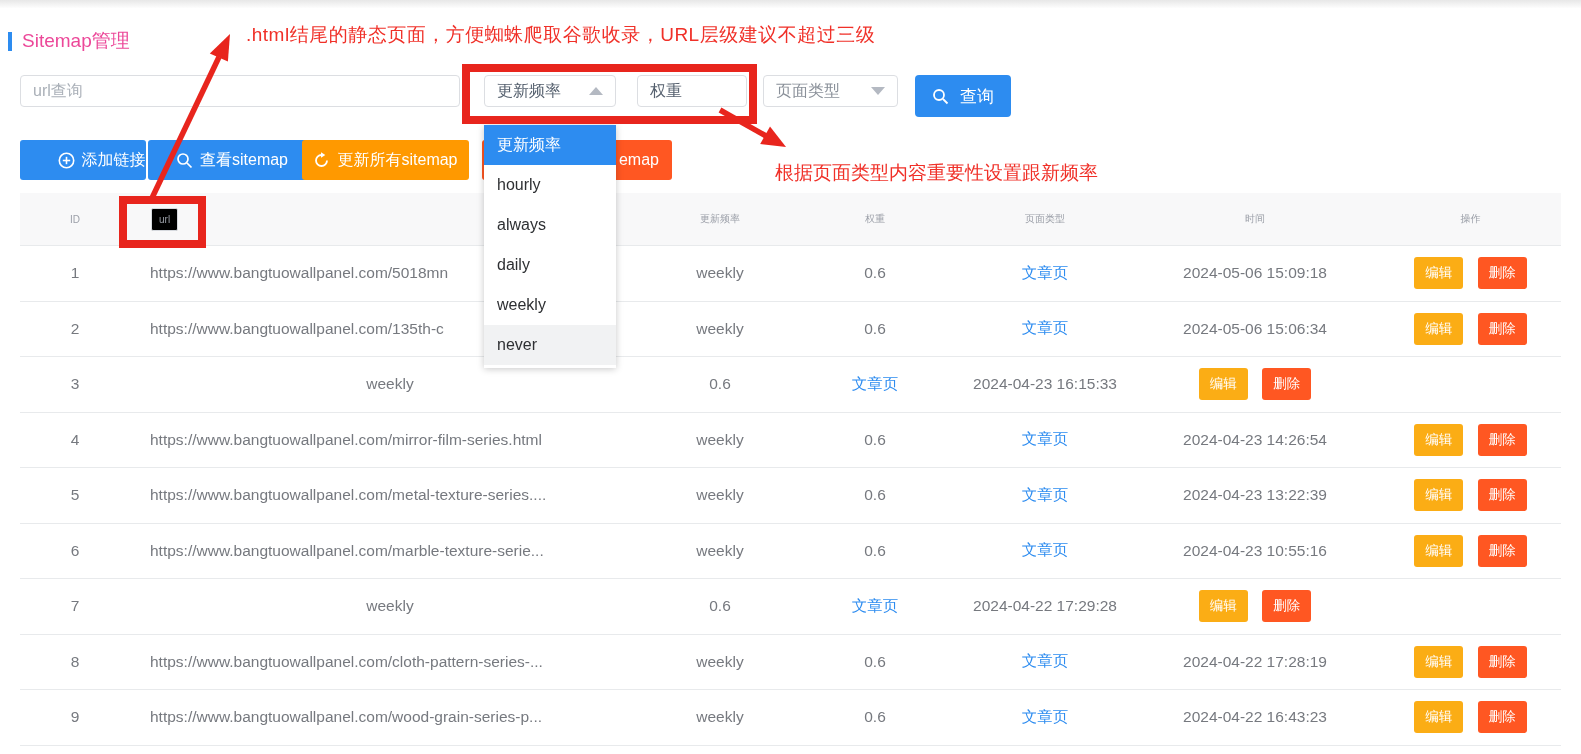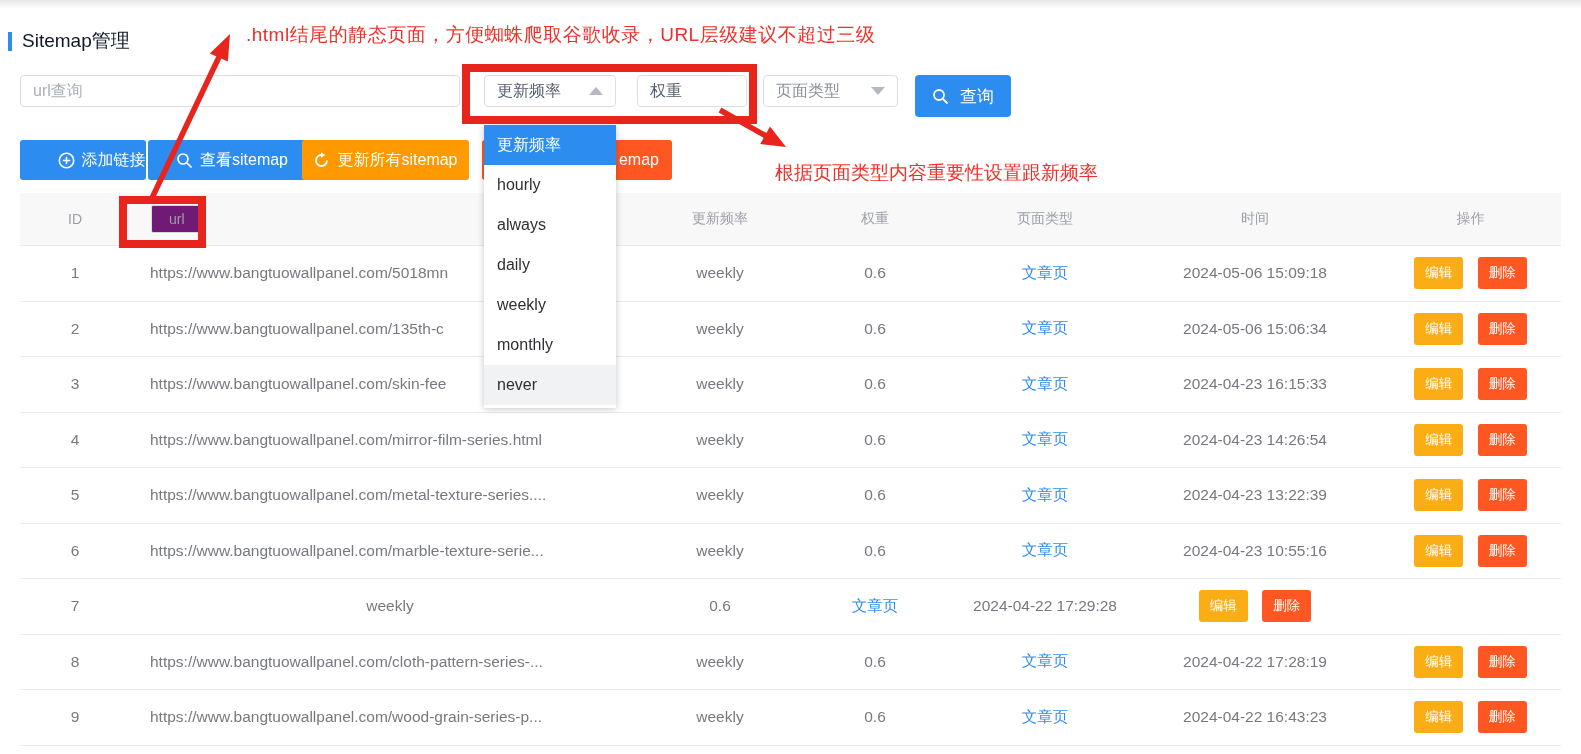--- a/index.html
+++ b/index.html
@@ -5,21 +5,21 @@
   * { box-sizing: border-box; margin: 0; padding: 0; }
   html,body { background:#fff; }
   body { font-family:"Liberation Sans","DejaVu Sans",sans-serif; }
   .stage { position:relative; width:1581px; height:754px; background:#fff; overflow:hidden; }
   .top-shade { position:absolute; left:0; top:0; width:100%; height:8px;
     background:linear-gradient(to bottom,#e7e7e7,#fdfdfd); }
 
   
   .title-wrap { position:absolute; left:8px; top:28px; display:flex; align-items:center; }
   .title-bar { width:4px; height:19px; background:#2d8cf0; }
-  .page-title { margin-left:10px; font-size:19px; color:#0f172a; }
+  .page-title { margin-left:10px; font-size:19px; color:#ec4899; }
 
   
   .annotation-top { position:absolute; left:246px; top:22px; font-size:19px; color:#f03028; letter-spacing:.5px; }
   .annotation-right { position:absolute; left:775px; top:160px; font-size:19px; color:#f03028;text-align:right; }
 
   
   .text-input, .select-box { position:absolute; top:75px; height:32px; background:#fff;
     border:1px solid #dcdee2; border-radius:4px; display:flex; align-items:center;
     padding:0 12px; font-size:16px; }
   .url-input { left:20px; width:440px; color:#aab0b8; }
@@ -44,26 +44,26 @@
   
   .dropdown { position:absolute; left:484px; top:125px; width:132px; background:#fff;
     box-shadow:0 1px 7px rgba(0,0,0,.22); z-index:10; padding-bottom:3px; }
   .dd-item { height:40px; line-height:40px; padding-left:13px; font-size:16px; color:#2e3033; cursor:pointer; }
   .dd-item.selected { background:#2d8cf0; color:#fff; }
   .dd-item.hover { background:#f1f2f3; }
 
   
   .table { position:absolute; left:20px; top:193px; width:1541px; z-index:1; }
   .thead, .tr { display:grid; grid-template-columns:110px 520px 140px 170px 170px 250px 181px; align-items:center; }
-  .thead { height:53px; background:#f8f8f9; color:#9b9fa8; font-size:14px; border-bottom:1px solid #e8eaec; }
+  .thead { height:53px; background:#f8f8f9; color:#9b9fa8; font-size:10px; border-bottom:1px solid #e8eaec; }
   .tr { height:55.5px; background:#fff; border-bottom:1px solid #e8eaec; color:#76797f; font-size:15.5px; }
   .td, .th { text-align:center; white-space:nowrap; overflow:hidden; }
   .c-url { text-align:left; padding-left:20px; }
-  .url-header-box { display:inline-block; background:#701a75; border:1px solid #d6d9de; border-radius:2px;
-    padding:5px 17px; color:#9b9fa8; margin-left:1px; }
+  .url-header-box { display:inline-block; background:#000000; border:1px solid #d6d9de; border-radius:2px;
+    padding:5px 7px; color:#9b9fa8; margin-left:1px; }
   .type-link { color:#2d8cf0; text-decoration:none; cursor:pointer; }
   .row-btn { border:none; border-radius:3px; color:#fff; font-size:13.5px; padding:7px 11px; margin:8px 5px; cursor:pointer; }
   .btn-edit { background:#fbad15; }
   .btn-del { background:#ff5722; }
 
   
   .red-rect-filters { position:absolute; left:462px; top:64px; width:295px; height:60px;
     border:8px solid #e8251d; z-index:20; pointer-events:none; }
   .red-rect-url { position:absolute; left:119px; top:196px; width:87px; height:52px;
     border:8px solid #e8251d; z-index:20; pointer-events:none; }
@@ -159,21 +159,20 @@
     <div class="td">0.6</div>
     <div class="td"><a class="type-link">文章页</a></div>
     <div class="td">2024-05-06 15:06:34</div>
     <div class="td">
       <button class="row-btn btn-edit">编辑</button>
       <button class="row-btn btn-del">删除</button>
     </div>
   </div>
         <div class="tr">
     <div class="td">3</div>
-    <div class="td c-url">https://www.bangtuowallpanel.com/skin-fee</div>
     <div class="td">weekly</div>
     <div class="td">0.6</div>
     <div class="td"><a class="type-link">文章页</a></div>
     <div class="td">2024-04-23 16:15:33</div>
     <div class="td">
       <button class="row-btn btn-edit">编辑</button>
       <button class="row-btn btn-del">删除</button>
     </div>
   </div>
         <div class="tr">
@@ -249,21 +248,20 @@
   </div>
       </div>
   </div>
 
   <div class="dropdown" id="dropdown-list">
       <div class="dd-item selected">更新频率</div>
       <div class="dd-item">hourly</div>
       <div class="dd-item">always</div>
       <div class="dd-item">daily</div>
       <div class="dd-item">weekly</div>
-      <div class="dd-item">monthly</div>
       <div class="dd-item hover">never</div>
     </div>
 
   <div class="red-rect-filters"></div>
   <div class="red-rect-url"></div>
   <svg class="arrows" width="1581" height="754" viewBox="0 0 1581 754">
     <line x1="152" y1="198" x2="219" y2="57" stroke="#e8251d" stroke-width="5.5"></line>
     <polygon points="230,34 227.9,61.4 209.8,53.6" fill="#e8251d"></polygon>
     <line x1="720" y1="110" x2="766" y2="136" stroke="#e8251d" stroke-width="5.5"></line>
     <polygon points="786,147 760.2,144.0 770.0,126.6" fill="#e8251d"></polygon>

